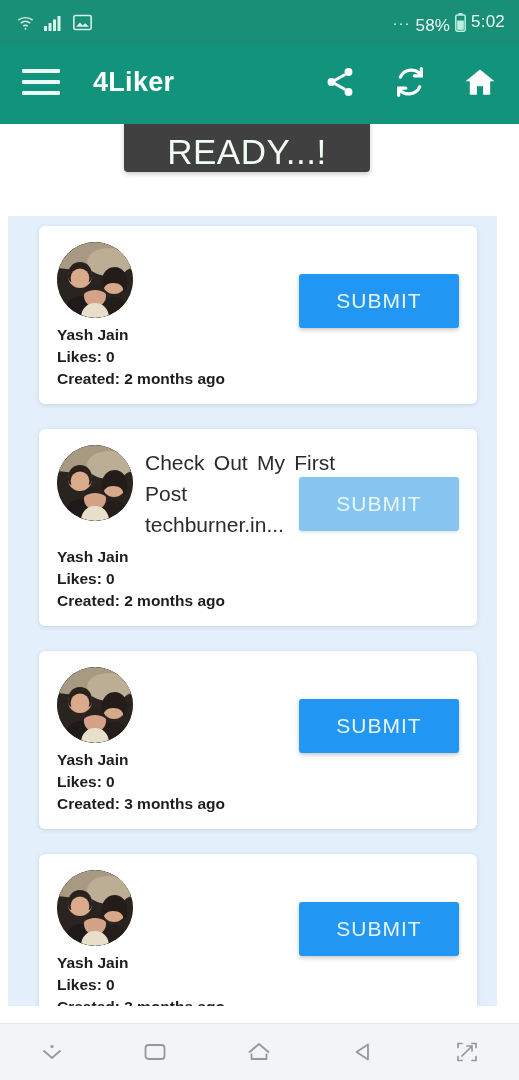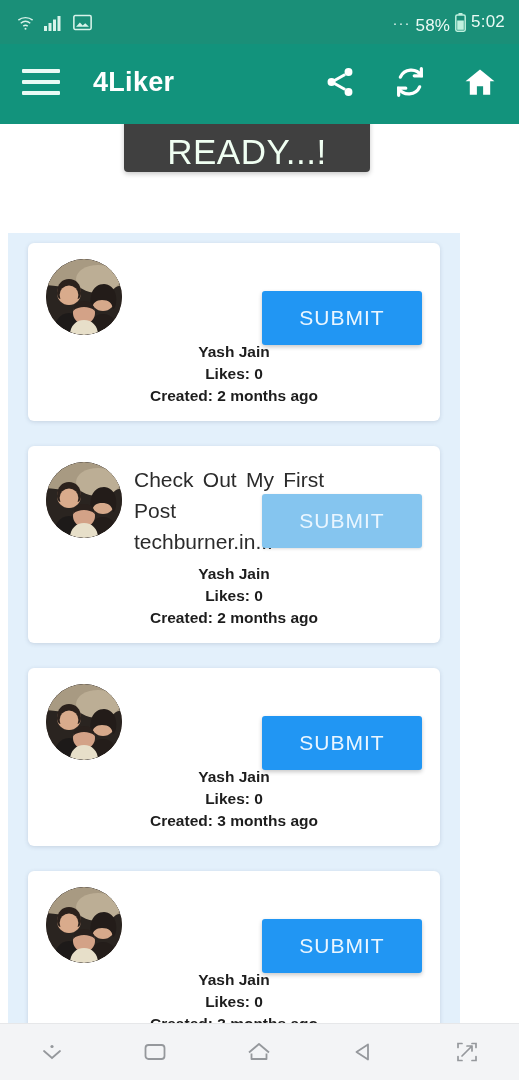--- a/index.html
+++ b/index.html
@@ -64,24 +64,24 @@
     color:#f0fff2; font-size:35px; font-weight:normal;
     letter-spacing:.5px; white-space:nowrap;
   }
 
   
   .gap{ height:55px; background:#ffffff; }
 
   
   .feed{
     position:absolute;
-    left:8px; top:233px;
-    width:452px; height:790px;
+    left:8px; top:216px;
+    width:489px; height:790px;
     background:#e3f0fb;
-    padding:10px 0 0 0;
+    padding:10px 0 0 11px;
     overflow:hidden;
   }
   .card{
     background:#ffffff;
     margin:0 20px 25px 20px;
     border-radius:6px;
     box-shadow:0 1px 4px rgba(60,80,110,.18);
     padding:16px 18px 14px 18px;
     position:relative;
     min-height:172px;
@@ -117,21 +117,21 @@
     font-family:"Liberation Sans", sans-serif;
     box-shadow:0 2px 4px rgba(0,0,0,.22);
     cursor:pointer;
   }
   .submit.pressed{ background:#85c5ef; box-shadow:0 1px 3px rgba(0,0,0,.14); }
   .card-meta{
     margin-top:6px;
     font-size:15.5px; font-weight:bold; color:#1d1d1d;
     line-height:22px;
   }
-  .card-meta div{ white-space:nowrap;text-align:center; }
+  .card-meta div{ white-space:nowrap; }
 
   
   .navbar{
     position:absolute; left:0; bottom:0;
     width:519px; height:57px;
     background:#f3f4f6;
     display:flex; align-items:center; justify-content:space-around;
     border-top:1px solid #e6e7e9;
   }
   .nav-btn{ cursor:pointer; line-height:0; opacity:.62; }

